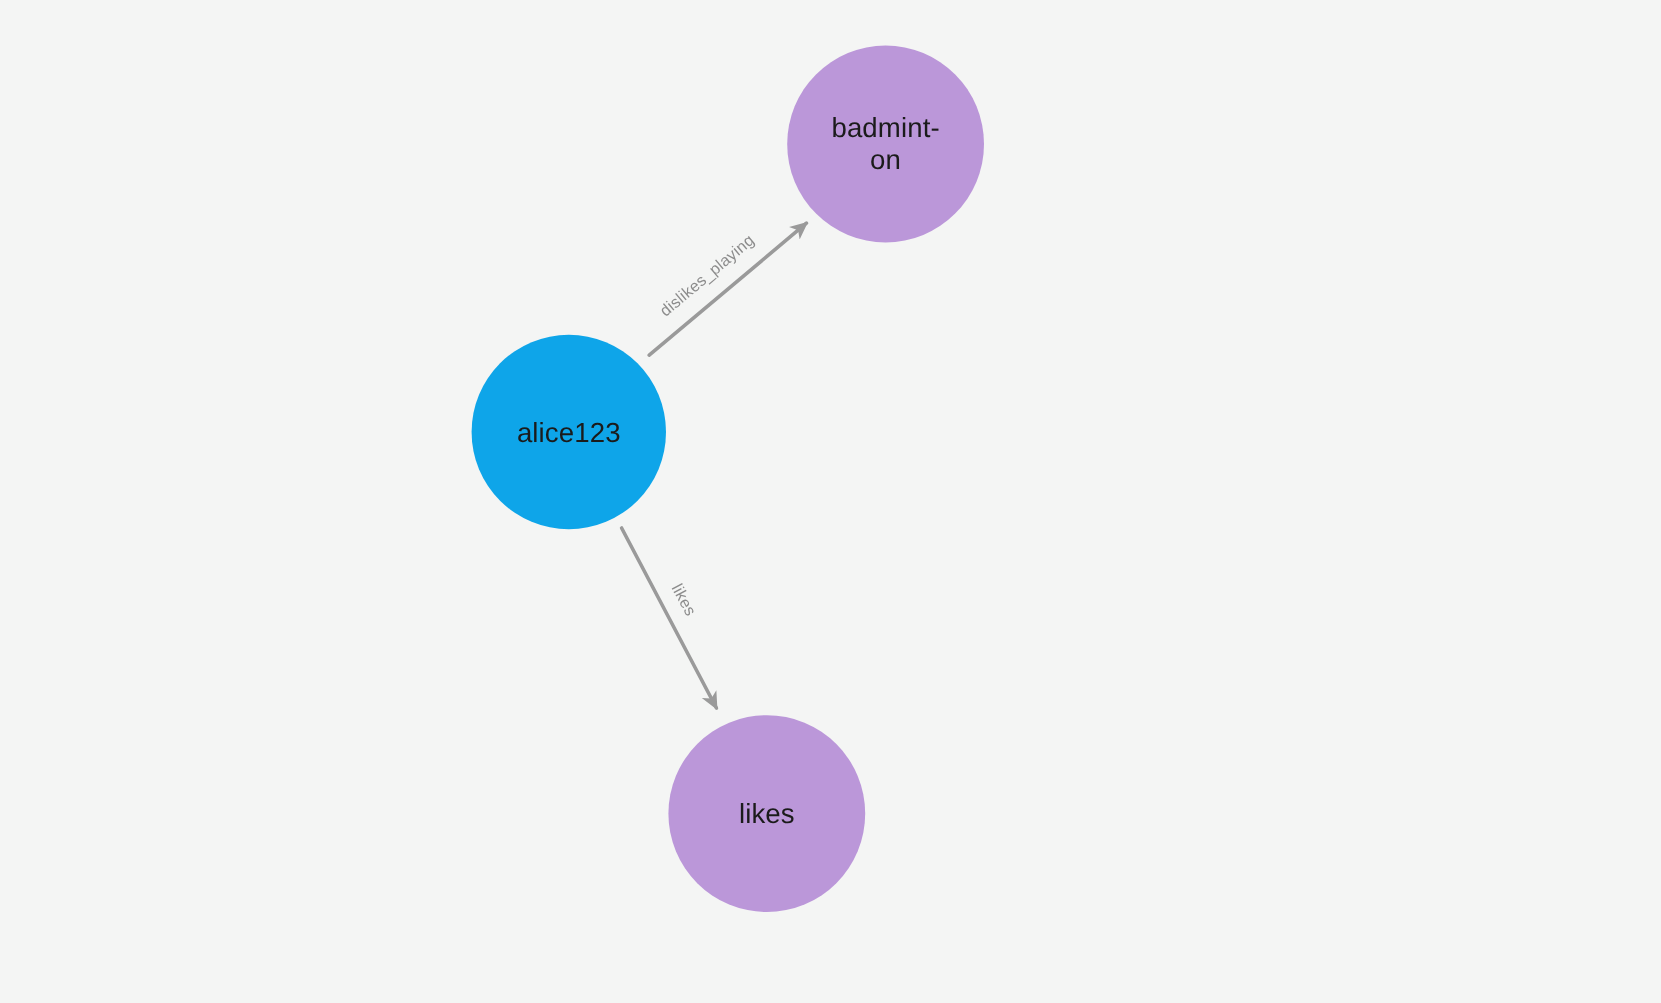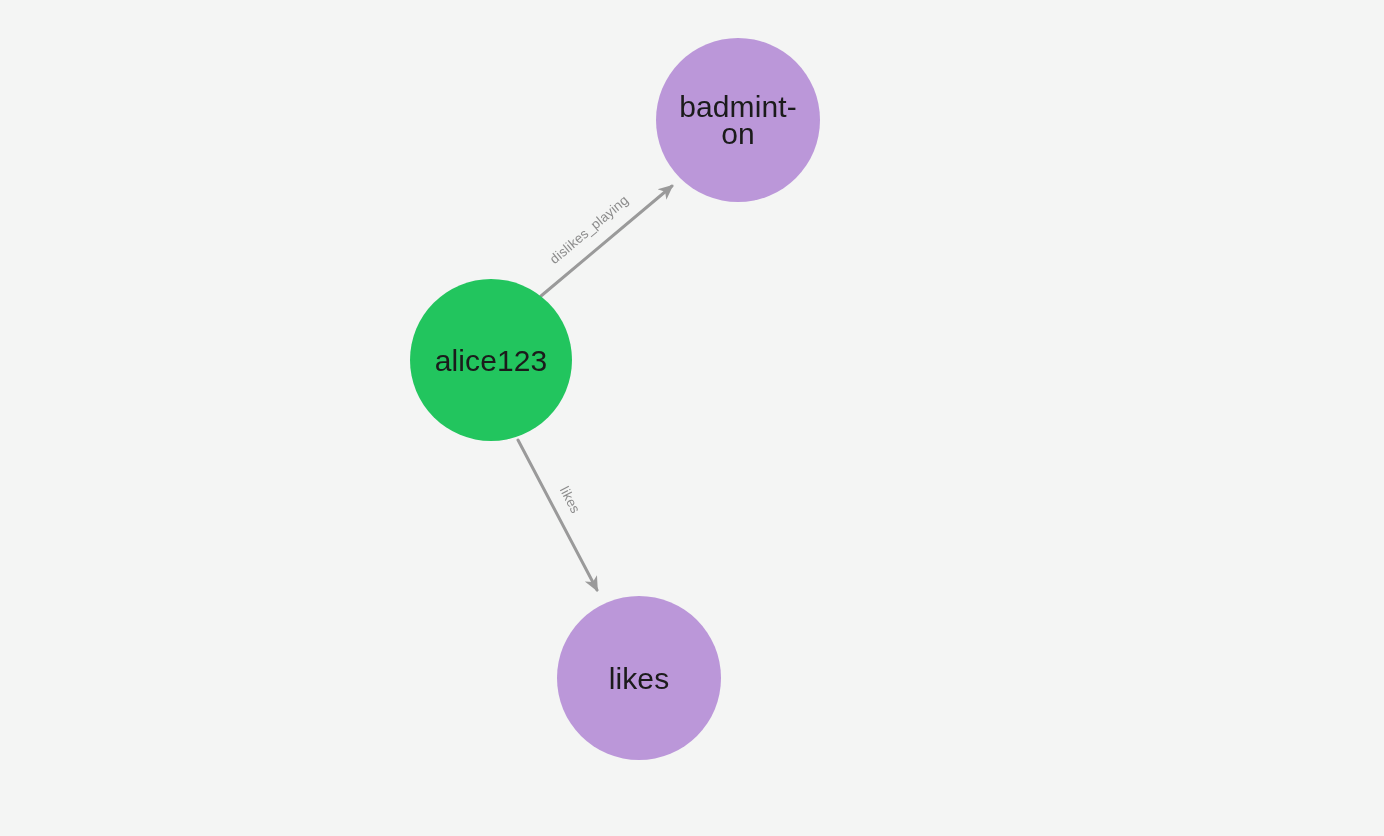--- a/index.html
+++ b/index.html
@@ -32,21 +32,21 @@
     border-radius: 50%;
     display: flex;
     align-items: center;
     justify-content: center;
     text-align: center;
     box-sizing: border-box;
     z-index: 2;
   }
   .node-label {
     color: #1b1b1b;
-    font-size: 30px;
+    font-size: 23px;
     line-height: 27px;
     letter-spacing: 0.1px;
     white-space: pre-line;
     pointer-events: none;
   }
   .edge-label {
     fill: #8c8c8c;
     font-family: "Liberation Sans", sans-serif;
     font-size: 13.5px;
     letter-spacing: 0.2px;
@@ -73,21 +73,21 @@
       <line x1="518" y1="440" x2="597" y2="590" stroke="#9a9a9a" stroke-width="3" stroke-linecap="round" marker-end="url(#arrow-gray)"></line>
       <text class="edge-label" x="566" y="502" transform="rotate(62 566 502)" text-anchor="middle">likes</text>
     </g>
   </svg>
 
   <div class="graph-node" style="left:656px; top:38px; width:164px; height:164px; background:#bb97d9;">
     <span class="node-label">badmint-
 on</span>
   </div>
 
-  <div class="graph-node" style="left:410px; top:279px; width:162px; height:162px; background:#22c55e;">
+  <div class="graph-node" style="left:393px; top:279px; width:162px; height:162px; background:#0ea5e9;">
     <span class="node-label">alice123</span>
   </div>
 
   <div class="graph-node" style="left:557px; top:596px; width:164px; height:164px; background:#bb97d9;">
     <span class="node-label">likes</span>
   </div>
 
 </div>
 
 </body></html>

